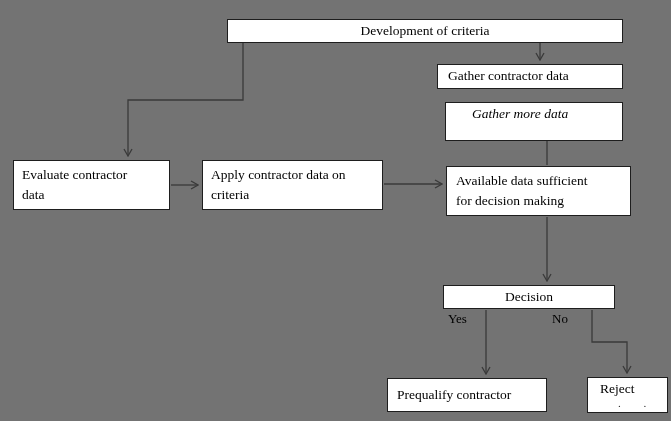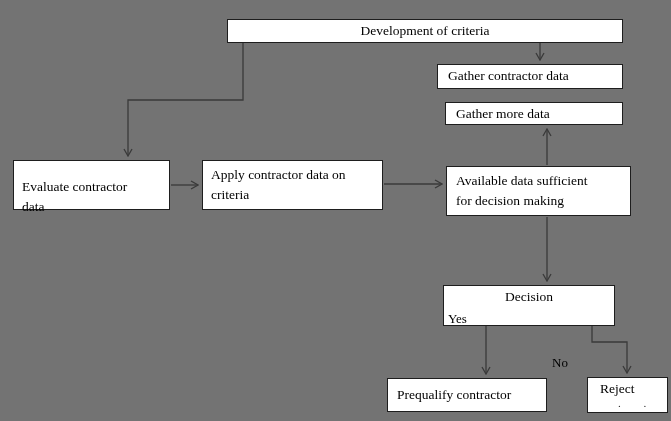--- a/index.html
+++ b/index.html
@@ -28,44 +28,44 @@
     position: absolute;
     border: 1.5px solid #1e1e1e;
     background: #ffffff;
     box-sizing: border-box;
     font-size: 13.5px;
     line-height: 20px;
     white-space: nowrap;
   }
   .n-development { left: 227px; top: 19px;  width: 396px; height: 24px; text-align: center; line-height: 21px; }
   .n-gather-contractor { left: 437px; top: 64px;  width: 186px; height: 25px; padding-left: 10px; line-height: 22px; }
-  .n-gather-more { left: 445px; top: 102px; width: 178px; height: 23px; padding-left: 10px; line-height: 21px; }
-  .n-evaluate { left: 13px;  top: 160px; width: 157px; height: 50px; padding: 16px 0 0 8px; }
+  .n-gather-more { left: 445px; top: 102px; width: 178px; height: 39px; padding-left: 26px; line-height: 21px; font-style: italic; }
+  .n-evaluate { left: 13px;  top: 160px; width: 157px; height: 50px; padding: 4px 0 0 8px; }
   .n-apply { left: 202px; top: 160px; width: 181px; height: 50px; padding: 4px 0 0 8px; }
   .n-available { left: 446px; top: 166px; width: 185px; height: 50px; padding: 4px 8px 0 9px; }
-  .n-decision { left: 443px; top: 285px; width: 172px; height: 41px; text-align: center; line-height: 21px; }
+  .n-decision { left: 443px; top: 285px; width: 172px; height: 24px; text-align: center; line-height: 21px; }
   .n-prequalify { left: 387px; top: 378px; width: 160px; height: 34px; padding-left: 9px; line-height: 31px; }
   .n-reject { left: 587px; top: 377px; width: 81px; height: 36px; padding-left: 12px; line-height: 18px; padding-top: 2px; }
   .reject-fragment {
     display: block;
     font-size: 11px;
     line-height: 10px;
     margin-left: 18px;
     word-spacing: 16px;
     letter-spacing: 2px;
     color: #1e1e1e;
   }
   .edge-label {
     position: absolute;
     font-size: 13px;
     line-height: 16px;
     white-space: nowrap;
   }
   .l-yes { left: 448px; top: 311px; }
-  .l-no  { left: 552px; top: 311px; margin-top: 44px; }
+  .l-no  { left: 552px; top: 311px; }
 </style>
 </head>
 <body>
 
 <div class="canvas">
 
   <svg class="connectors" viewBox="0 0 671 421" xmlns="http://www.w3.org/2000/svg">
     <defs>
       <marker id="arw" viewBox="-9 0 10 10" refX="0" refY="5" markerWidth="10" markerHeight="10" markerUnits="userSpaceOnUse" orient="auto">
         <path d="M-7,1 L0,5 L-7,9" fill="none" stroke="#3a3a3a" stroke-width="1.3"></path>

